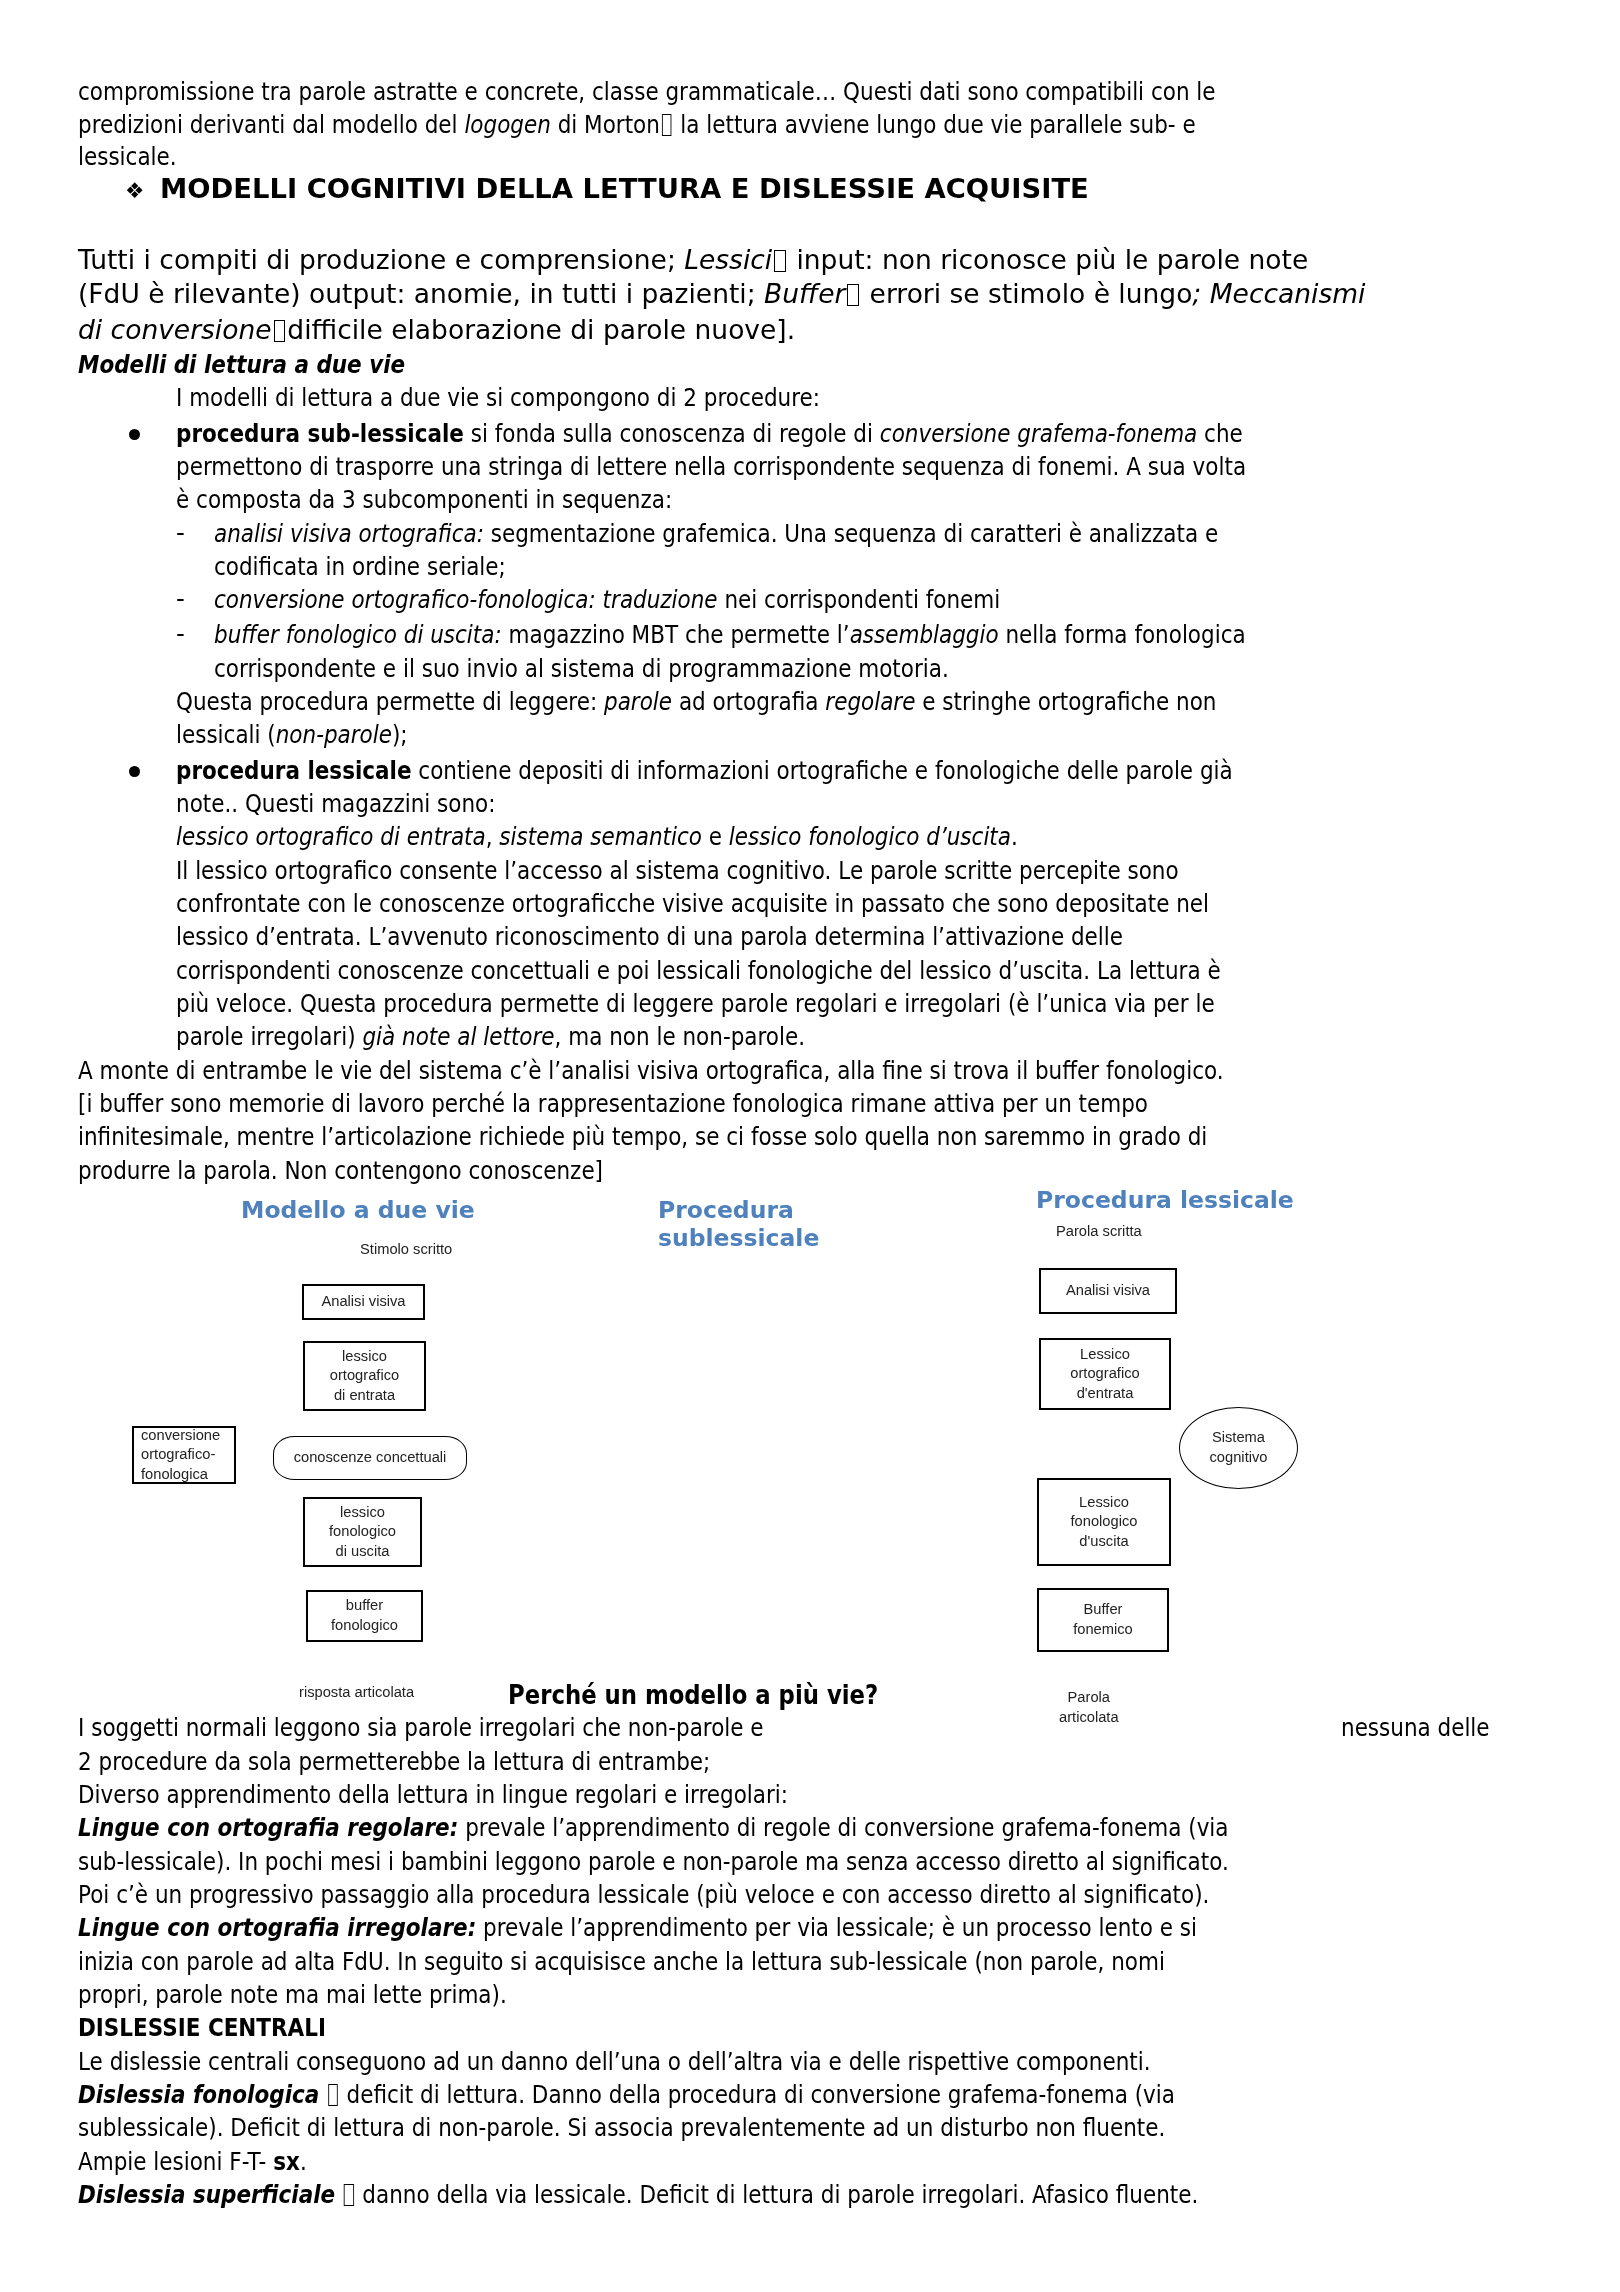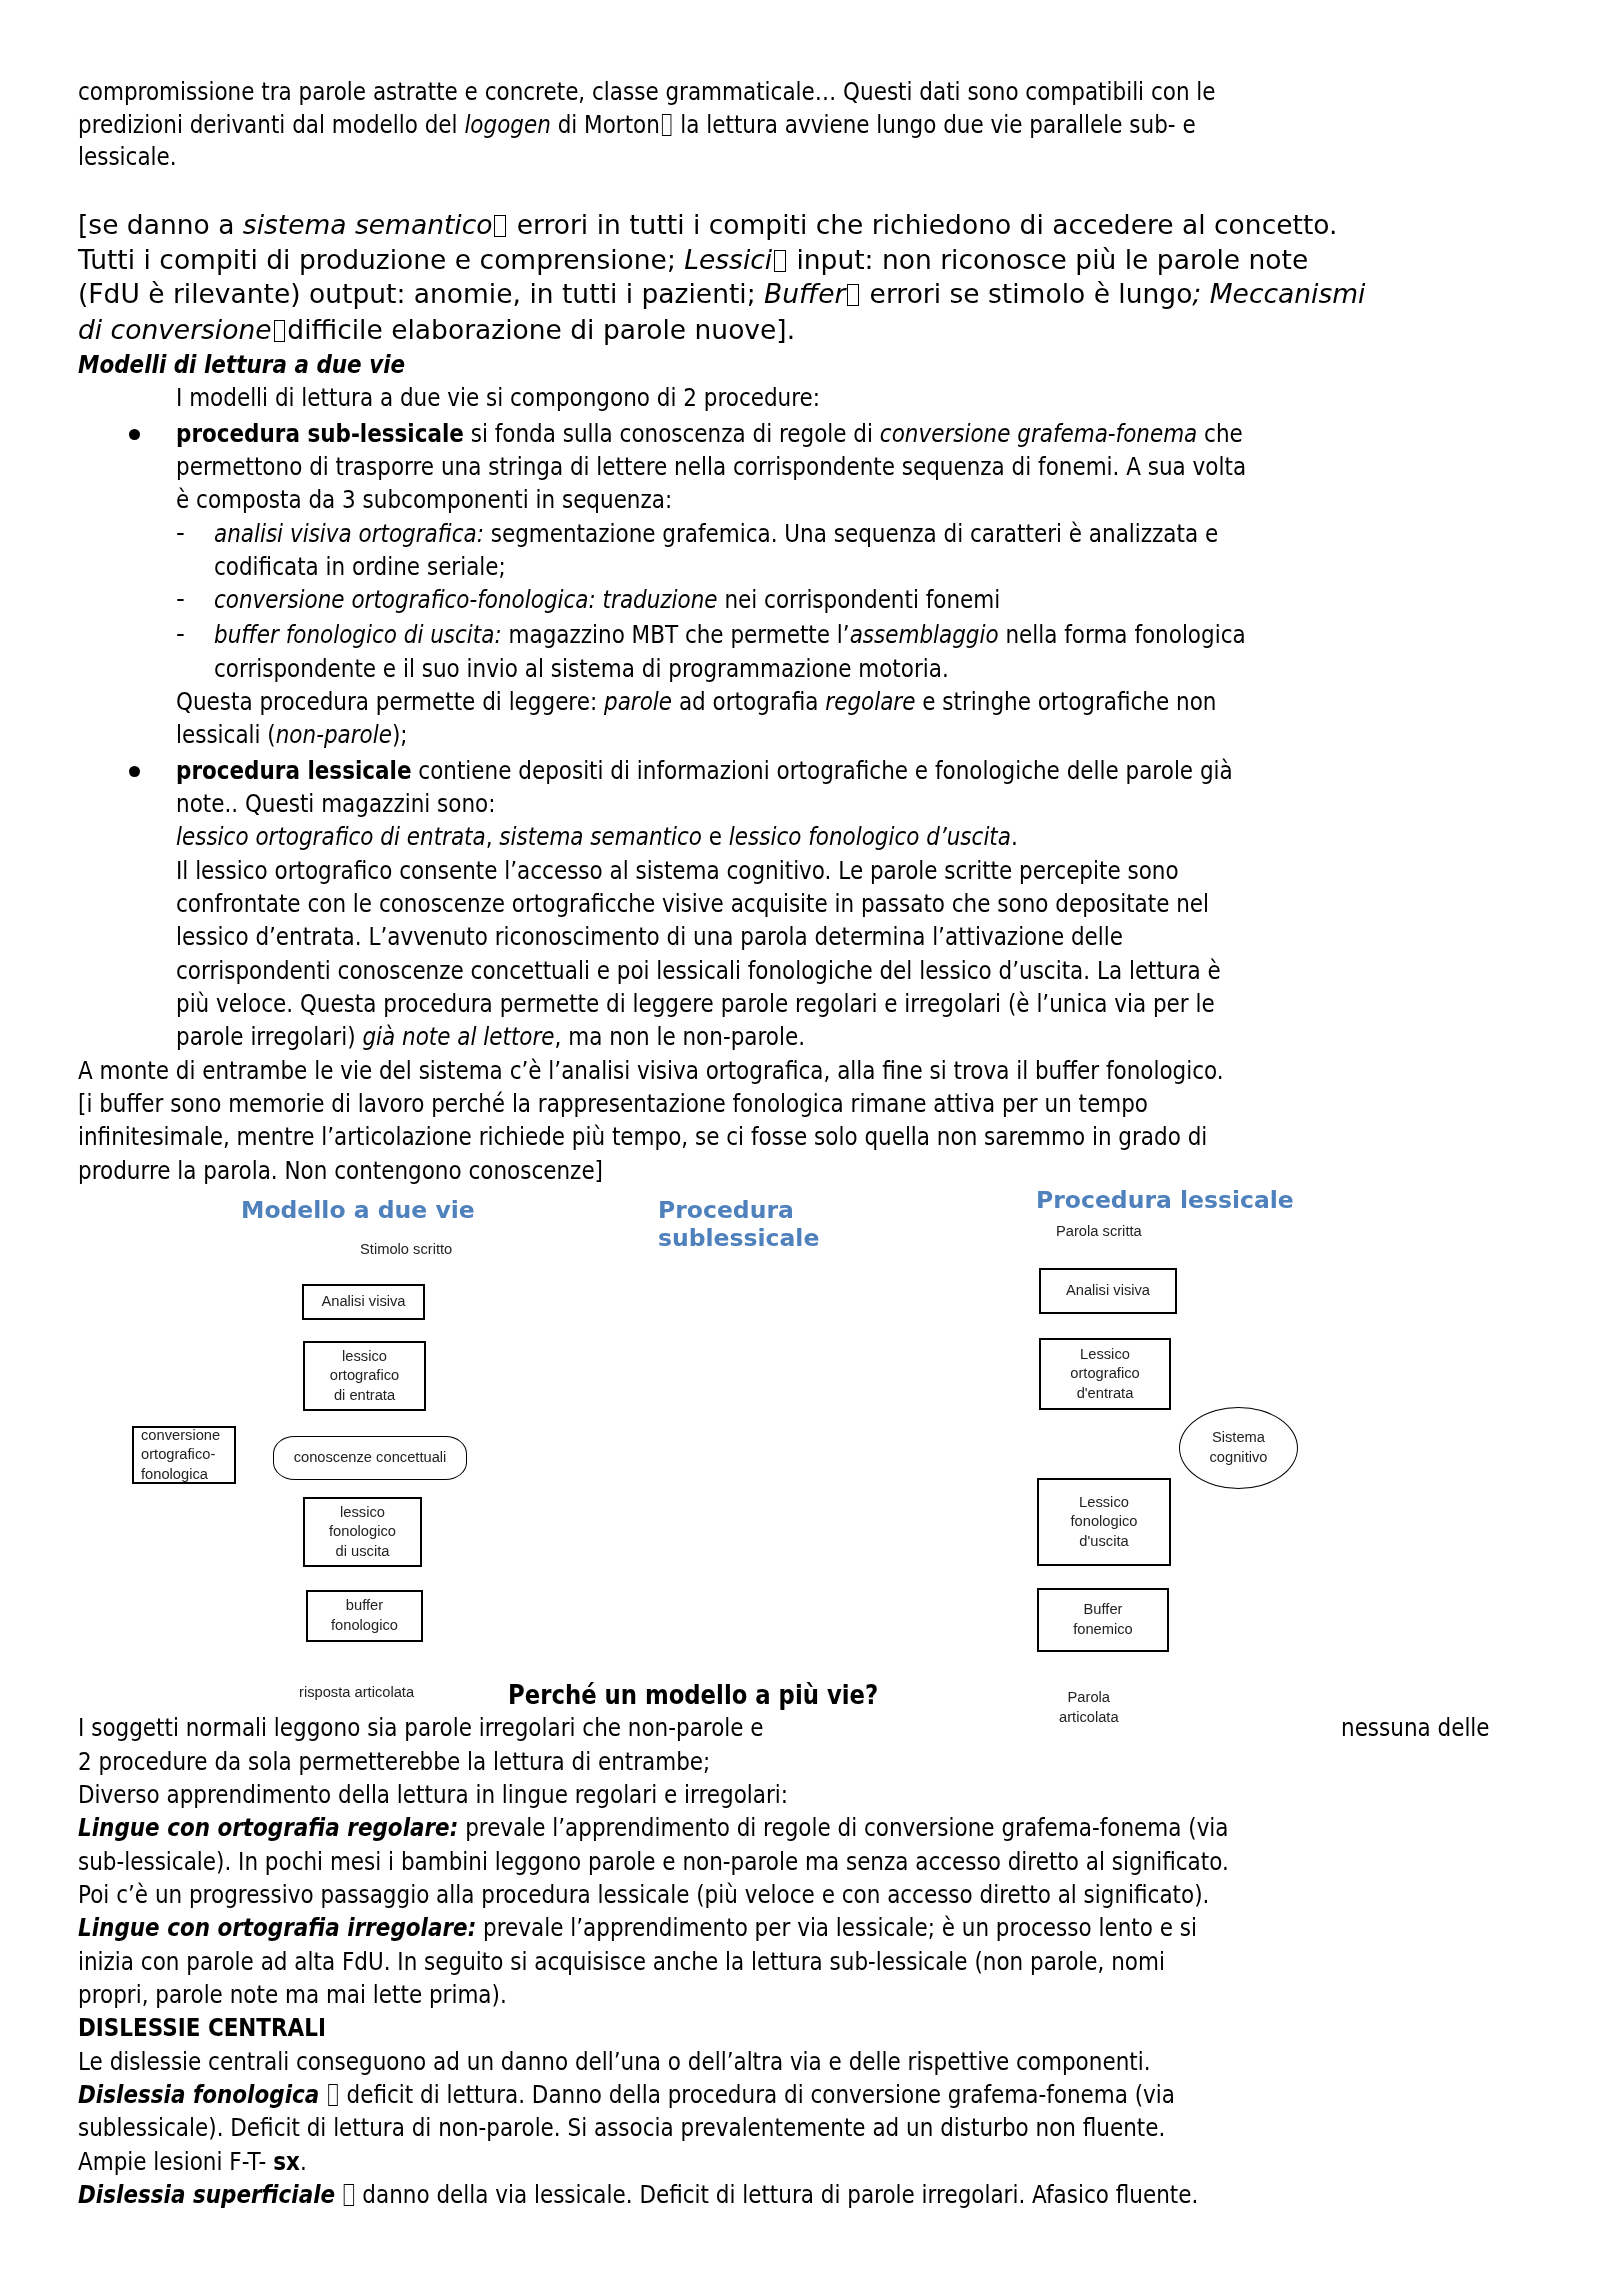--- a/index.html
+++ b/index.html
@@ -30,22 +30,24 @@
 </style>
 </head>
 <body>
 
 <div class="page">
 
   <div class="ln cond" style="top:76px;"><span>compromissione tra parole astratte e concrete, classe grammaticale… Questi dati sono compatibili con le</span></div>
   <div class="ln cond" style="top:109px;"><span>predizioni derivanti dal modello del </span><span class="i">logogen</span><span>  di Morton</span><span class="box-glyph"></span><span> la lettura avviene lungo due vie parallele sub- e</span></div>
   <div class="ln cond" style="top:141px;"><span>lessicale.</span></div>
 
+  <div class="ln heading" style="top:173px; left:125px;">
+    <span style="font-size:21.6px; margin-right:15.7px;">❖</span><span>MODELLI COGNITIVI DELLA LETTURA E DISLESSIE ACQUISITE</span>
+  </div>
 
-  <div class="ln" style="top:209px; font-size:26.5px;"><span>[se danno a </span><span class="i">sistema semantico</span><span class="box-glyph"></span><span> errori in tutti i compiti che richiedono di accedere al concetto.</span></div>
   <div class="ln" style="top:278px; font-size:26.5px;"><span>(FdU è rilevante) output: anomie, in tutti i pazienti; </span><span class="i">Buffer</span><span class="box-glyph"></span><span> errori se stimolo è lungo</span><span class="i">; Meccanismi</span></div>
   <div class="ln" style="top:244px; font-size:26.5px;"><span>Tutti i compiti di produzione e comprensione; </span><span class="i">Lessici</span><span class="box-glyph"></span><span> input: non riconosce più le parole note</span></div>
   <div class="ln" style="top:314px; font-size:26.5px;"><span class="i">di conversione</span><span class="box-glyph"></span><span>difficile elaborazione di parole nuove].</span></div>
 
   <div class="ln cond bi" style="top:349px;">Modelli di lettura a due vie</div>
   <div class="ln cond" style="top:382px; left:176px;">I modelli di lettura a due vie si compongono di  2 procedure:</div>
 
   <div class="bullet" style="left:129px; top:429px;"></div>
   <div class="ln cond" style="top:418px; left:176px;"><span class="b">procedura sub-lessicale</span><span> si fonda sulla conoscenza di regole di </span><span class="i">conversione grafema-fonema</span><span> che</span></div>
   <div class="ln cond" style="top:451px; left:176px;">permettono di trasporre una stringa di lettere nella corrispondente sequenza di fonemi.  A sua volta</div>

